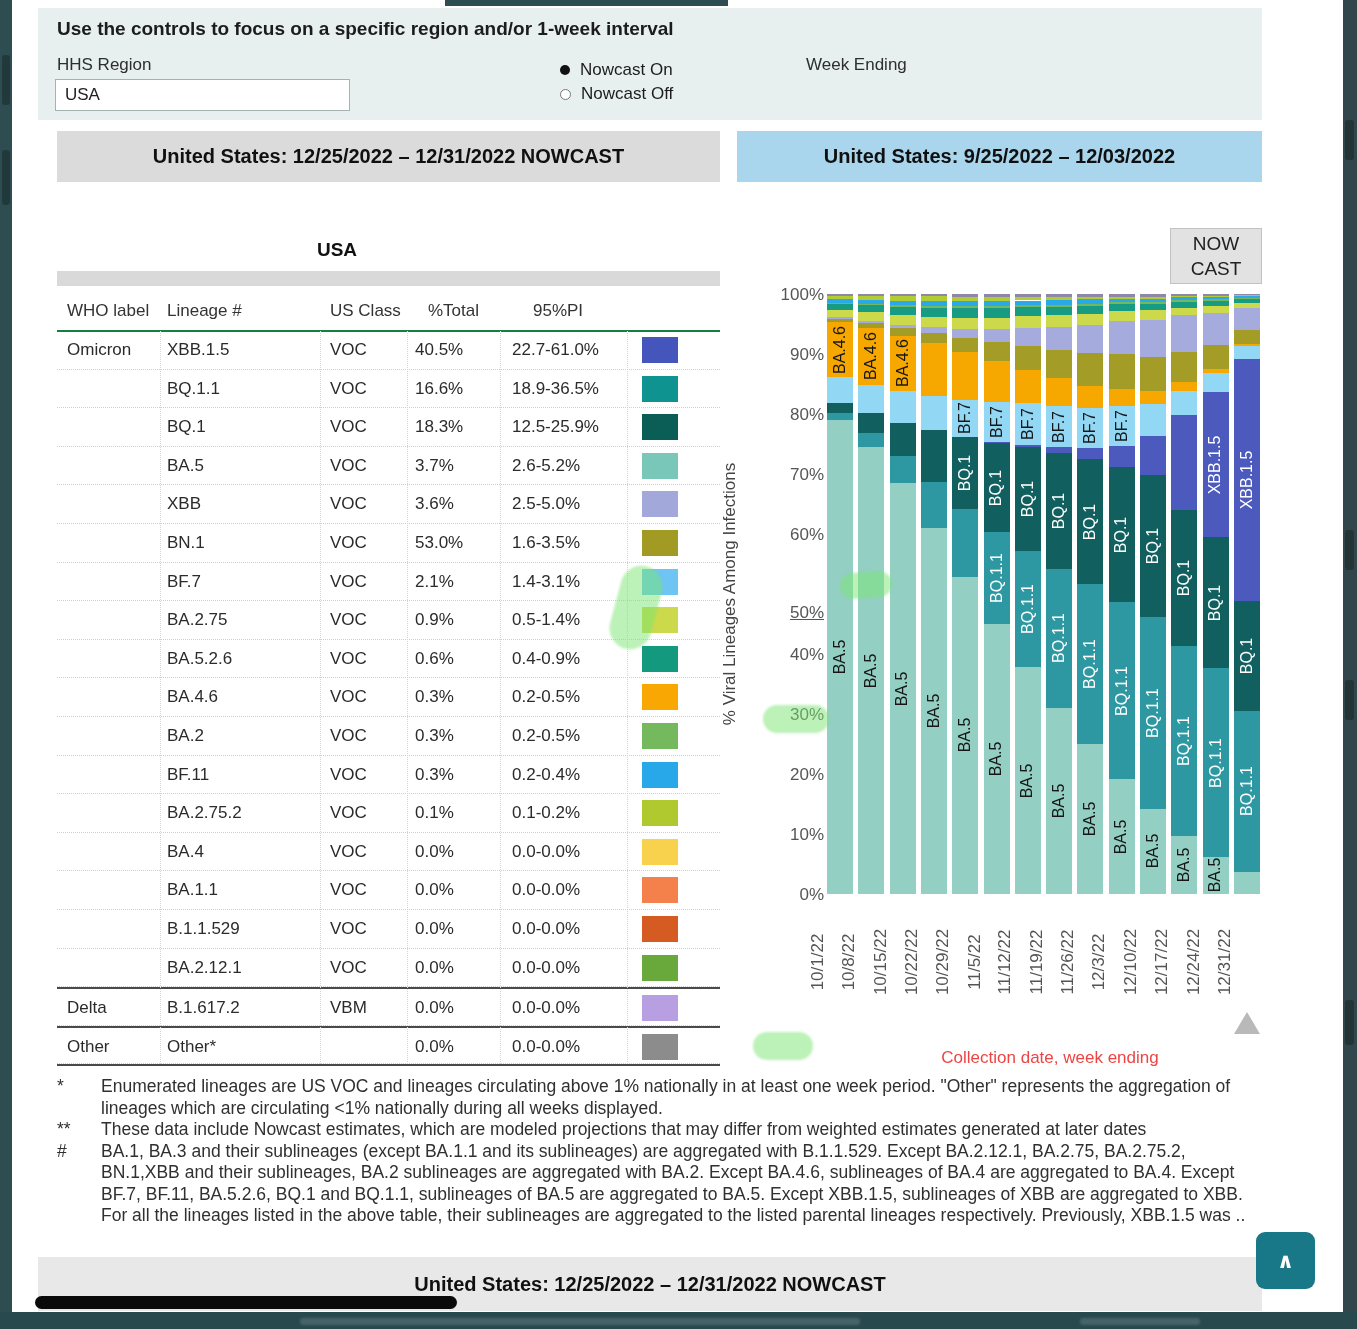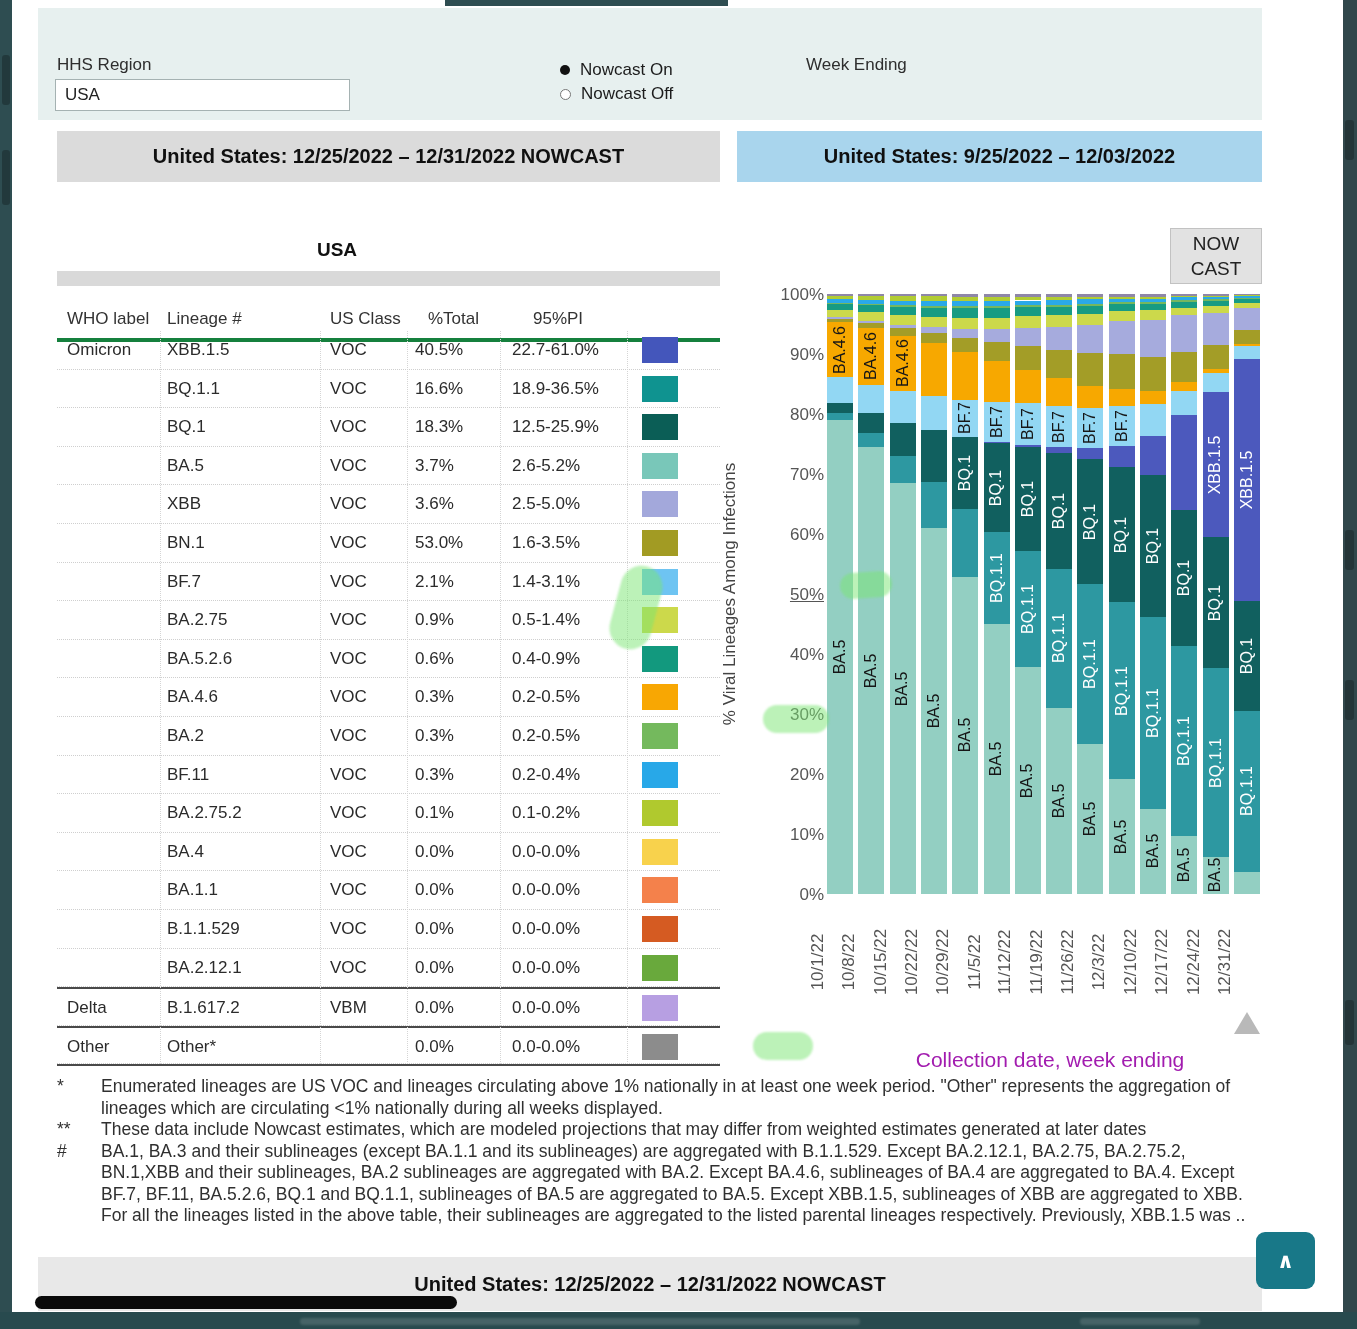--- a/index.html
+++ b/index.html
@@ -25,21 +25,21 @@
   
   .sect-title{display:flex;align-items:center;justify-content:center;
               font-size:20px;font-weight:bold;color:#101010;}
   .sect-left{left:57px;top:131px;width:663px;height:51px;background:#dbdbdb;}
   .sect-right{left:737px;top:131px;width:525px;height:51px;background:#a9d5ed;}
 
   
   .tbl-title{left:57px;top:239px;width:560px;text-align:center;font-size:19px;font-weight:bold;color:#111;}
   .tbl-scroll{left:57px;top:271px;width:663px;height:15px;background:#d9d9d9;}
   .tbl{left:57px;top:293px;width:663px;}
-  .tbl-header{position:absolute;top:8px;left:0;width:663px;height:37px;border-bottom:4px solid #15803d;}
+  .tbl-header{position:absolute;top:0;left:0;width:663px;height:37px;border-bottom:2px solid #15803d;}
   .th{position:absolute;top:8px;font-size:17px;color:#333;}
   .tbl-body{position:absolute;top:38px;left:0;width:663px;}
   .trow{position:relative;width:663px;height:38.6px;border-bottom:1px dotted #cfcfcf;box-sizing:border-box;}
   .trow.group-start{border-top:2px solid #4a4a4a;}
   .tbl-body{border-bottom:2px solid #4a4a4a;}
   .td{position:absolute;top:0;height:38.6px;line-height:38.6px;font-size:17px;color:#2b2b2b;white-space:nowrap;}
   .td-who{left:10px;}
   .td-lin{left:110px;}
   .td-cls{left:273px;}
   .td-tot{left:358px;}
@@ -57,21 +57,21 @@
   .seg span{transform:rotate(-90deg);white-space:nowrap;font-size:16px;}
   .xlabels{left:827px;top:902px;width:433px;height:92px;}
   .xlab{position:absolute;top:0;width:26px;height:92px;display:flex;justify-content:center;}
   .xlab span{transform:rotate(-90deg);white-space:nowrap;font-size:17px;color:#555;margin-top:28px;}
   .nowcast-badge{left:1170px;top:228px;width:92px;height:56px;background:#e2e2e2;border:1px solid #c2c2c2;
                  box-sizing:border-box;display:flex;flex-direction:column;align-items:center;justify-content:center;
                  font-size:19px;color:#222;line-height:25px;}
   .week-marker{left:1234px;top:1012px;width:0;height:0;
                border-left:13px solid transparent;border-right:13px solid transparent;
                border-bottom:22px solid #b9b9b9;}
-  .xaxis-title{left:835px;top:1048px;width:430px;text-align:center;font-size:21px;color:#a21caf;}
+  .xaxis-title{left:835px;top:1048px;width:430px;text-align:center;font-size:17px;color:#ef4444;}
 
   
   .footnotes{left:57px;top:1076px;width:1208px;font-size:17.5px;line-height:21.5px;color:#303030;}
   .note{display:flex;}
   .note .marker{width:44px;flex:0 0 44px;}
   .note .ntext{flex:1;}
 
   
   .bottom-bar{left:38px;top:1257px;width:1224px;height:54px;background:#e8e8e8;
               display:flex;align-items:center;justify-content:center;font-size:20px;font-weight:bold;color:#101010;}
@@ -97,20 +97,21 @@
     <div class="edge-smudge" style="left:2px;top:680px;width:9px;height:40px;"></div>
     <div class="edge-smudge" style="left:2px;top:1000px;width:9px;height:45px;"></div>
   </div>
   <div class="abs edge" style="left:445px;top:0;width:283px;height:6px;"></div>
   <div class="abs edge" style="left:0;top:1312px;width:1357px;height:17px;background:#284a4e;">
     <div class="strip-text" style="left:300px;top:6px;width:560px;height:7px;"></div>
     <div class="strip-text" style="left:1080px;top:6px;width:120px;height:7px;"></div>
   </div>
 
   <div class="abs controls">
+    <div class="abs controls-heading" style="left:19px;top:10px;">Use the controls to focus on a specific region and/or 1-week interval</div>
     <div class="abs field-label" style="left:19px;top:47px;">HHS Region</div>
     <div class="abs select" style="left:17px;top:71px;width:295px;height:32px;">
       <span>USA</span>
     </div>
     <div class="radio-row" style="left:522px;top:52px;">
       <span class="radio-dot"></span>
       <span>Nowcast On</span>
     </div>
     <div class="radio-row" style="left:522px;top:76px;">
       <span class="radio-circle"></span>
@@ -299,21 +300,21 @@
   </div>
   <div class="abs yaxis-title">
     <span>% Viral Lineages Among Infections</span>
   </div>
   <div id="yticks">
       <div class="ylab" style="left: 764px; top: 285px;">100%</div>
       <div class="ylab" style="left: 764px; top: 345px;">90%</div>
       <div class="ylab" style="left: 764px; top: 405px;">80%</div>
       <div class="ylab" style="left: 764px; top: 465px;">70%</div>
       <div class="ylab" style="left: 764px; top: 525px;">60%</div>
-      <div class="ylab" style="left: 764px; top: 585px; text-decoration: underline;">50%</div>
+      <div class="ylab" style="left: 764px; top: 603px; text-decoration: underline;">50%</div>
       <div class="ylab" style="left: 764px; top: 645px;">40%</div>
       <div class="ylab" style="left: 764px; top: 705px;">30%</div>
       <div class="ylab" style="left: 764px; top: 765px;">20%</div>
       <div class="ylab" style="left: 764px; top: 825px;">10%</div>
       <div class="ylab" style="left: 764px; top: 885px;">0%</div>
     </div>
   <div class="abs plot" id="plot">
       <div class="bar" style="left: 0px;">
         <div class="seg" style="bottom: 0px; height: 474px; background: rgb(147, 207, 194);">
           <span style="color: rgb(22, 22, 22);">BA.5</span>

